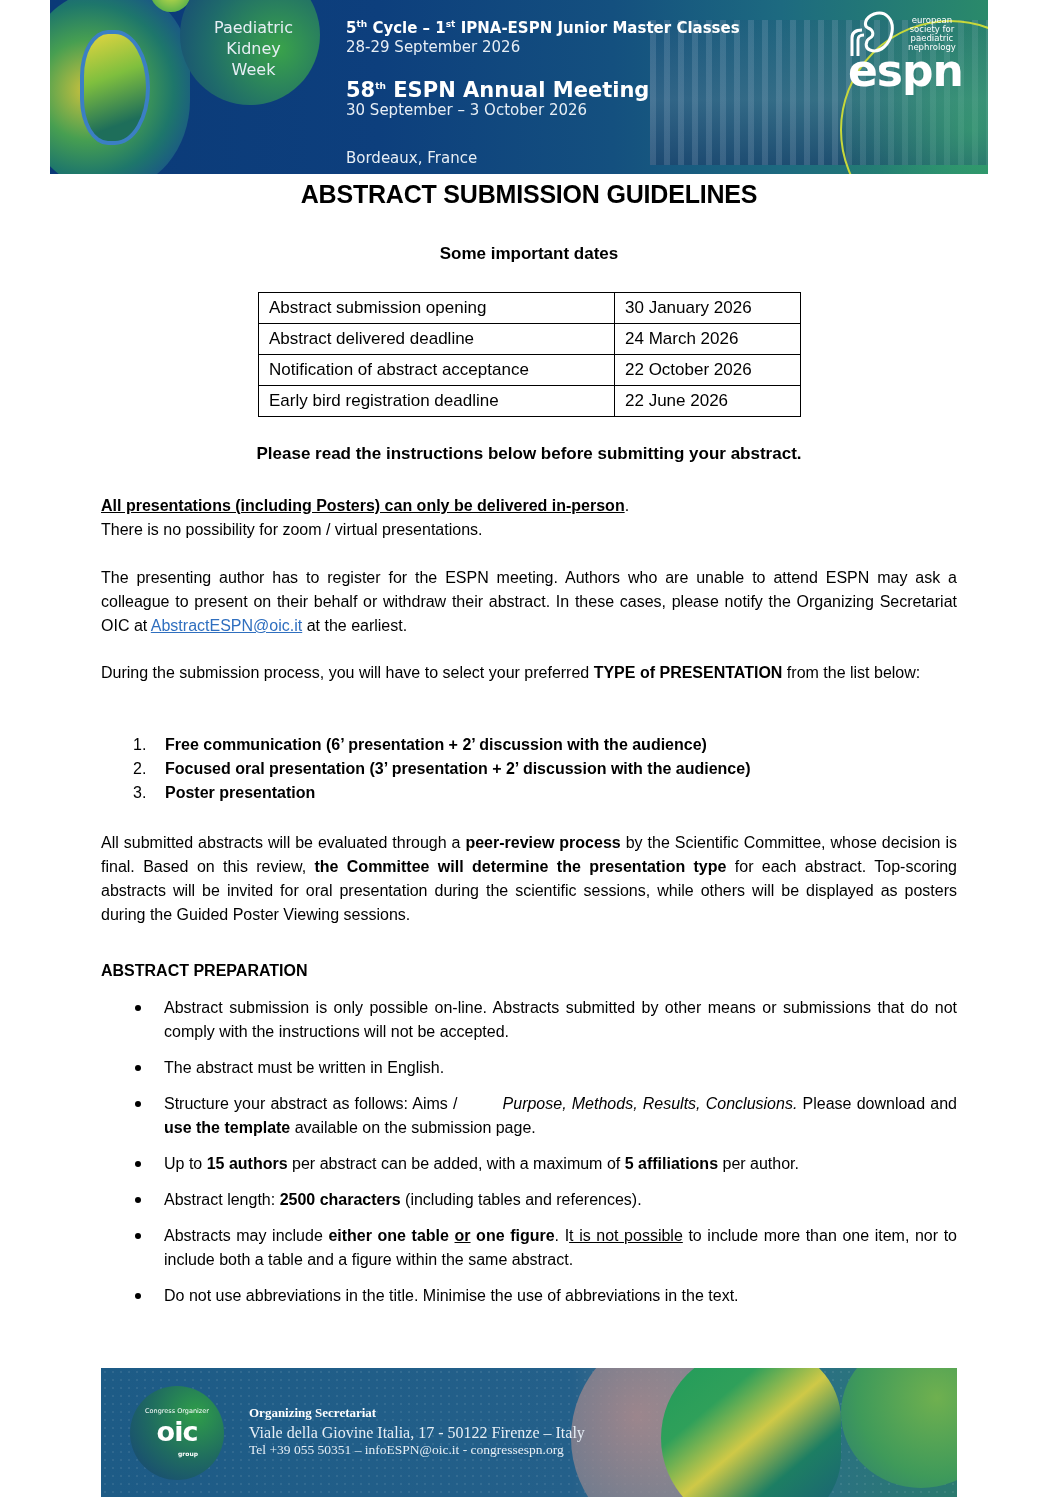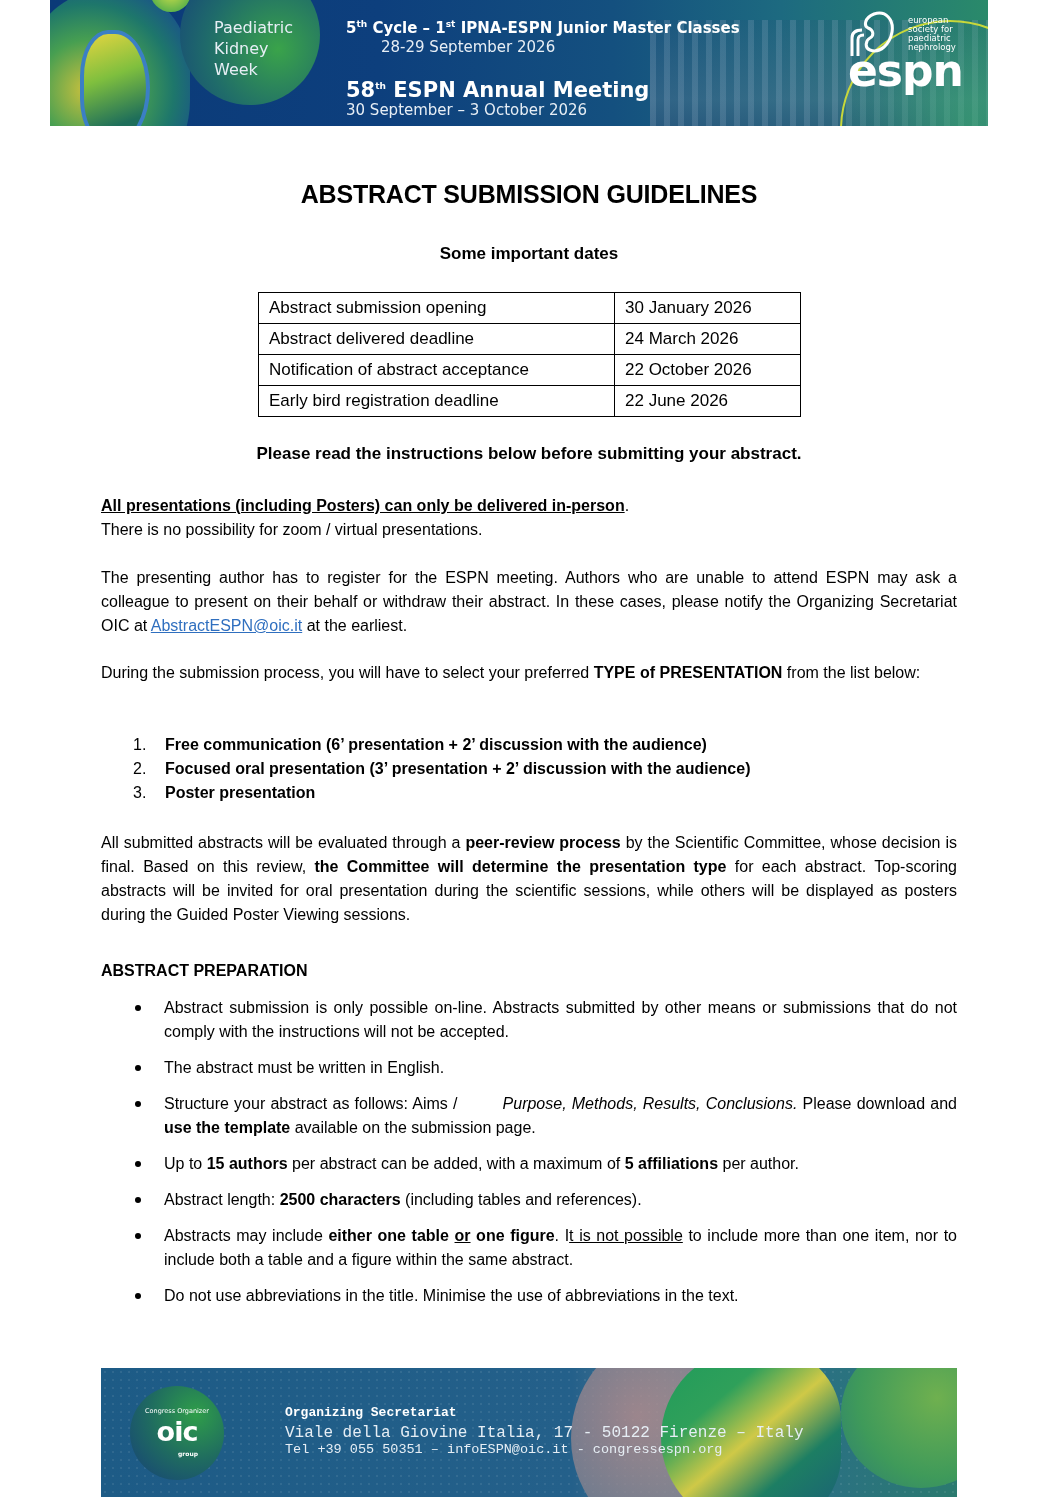--- a/index.html
+++ b/index.html
@@ -1,23 +1,24 @@
 <!DOCTYPE html>
 <html><head>
 <meta charset="utf-8">
 <style>
   * { box-sizing: border-box; margin: 0; padding: 0; }
   html, body { width: 1058px; height: 1497px; background: #ffffff; overflow: hidden; }
   body { position: relative; font-family: "Liberation Sans", sans-serif; color: #000; }
 
   
   .banner {
-    position: absolute; left: 50px; top: 0; width: 938px; height: 126px;
+    position: absolute; left: 50px; top: 0; width: 938px; height: 174px;
     background: linear-gradient(90deg, #0b3a78 0%, #0d3f7d 35%, #14507f 60%, #1d6a80 78%, #2a8a6a 100%);
     overflow: hidden;
+    text-align: center;
   }
   .banner .kidney-bg {
     position: absolute; left: -30px; top: -10px; width: 170px; height: 200px;
     border-radius: 50% 40% 45% 50%;
     background: radial-gradient(circle at 40% 50%, #d8c93a 0%, #4aa44f 35%, #1f7a6a 60%, #1a4f8f 85%);
     opacity: 0.95;
   }
   .banner .kidney-inner {
     position: absolute; left: 30px; top: 30px; width: 70px; height: 115px;
     border-radius: 40% 50% 50% 40%;
@@ -47,21 +48,21 @@
     position: absolute; left: 164px; top: 17px; color: #e7eef5;
     font-size: 16px; line-height: 21px; font-family: "DejaVu Sans", sans-serif;
   }
   .banner .cycle {
     position: absolute; left: 296px; top: 19px; color: #ffffff;
     font-size: 15px; font-weight: bold; font-family: "DejaVu Sans", sans-serif; white-space: nowrap;
   }
   .banner .cycle sup, .banner .meeting sup { font-size: 9px; }
   .banner .cycle-dates {
     position: absolute; left: 296px; top: 38px; color: #e7eef5;
-    font-size: 15px; font-family: "DejaVu Sans", sans-serif; white-space: nowrap; margin-left: 35px;
+    font-size: 15px; font-family: "DejaVu Sans", sans-serif; white-space: nowrap;
   }
   .banner .meeting {
     position: absolute; left: 296px; top: 78px; color: #ffffff;
     font-size: 21px; font-weight: bold; font-family: "DejaVu Sans", sans-serif; white-space: nowrap;
   }
   .banner .meeting-dates {
     position: absolute; left: 296px; top: 101px; color: #e7eef5;
     font-size: 15px; font-family: "DejaVu Sans", sans-serif; white-space: nowrap;
   }
   .banner .location {
@@ -144,21 +145,21 @@
     background: radial-gradient(circle at 60% 40%, #6fb04f 0%, #3f9a5a 60%, #2a7c74 100%);
   }
   .footer .oic-circle {
     position: absolute; left: 29px; top: 18px; width: 94px; height: 94px; border-radius: 50%;
     background: radial-gradient(circle at 70% 30%, #2f9e49 0%, #1f6b60 50%, #163f7a 100%);
     color: #fff; text-align: center; font-family: "DejaVu Sans", sans-serif;
   }
   .oic-circle .co { position: absolute; left: 0; top: 21px; width: 100%; font-size: 6.5px; }
   .oic-circle .oic { position: absolute; left: 0; top: 30px; width: 100%; font-size: 27px; font-weight: bold; letter-spacing: -1px; }
   .oic-circle .grp { position: absolute; left: 48px; top: 64px; font-size: 6px; font-weight: bold; }
-  .footer .sec { position: absolute; left: 148px; color: #ffffff; font-family: Liberation Mono, monospace; white-space: nowrap; margin-left: 36px; }
+  .footer .sec { position: absolute; left: 148px; color: #ffffff; font-family: Liberation Serif, serif; white-space: nowrap; }
   .footer .sec.t1 { top: 37px; font-size: 13px; font-weight: bold; }
   .footer .sec.t2 { top: 56px; font-size: 16px; color: #e6eef5; }
   .footer .sec.t3 { top: 74px; font-size: 13.5px; color: #e6eef5; }
 </style>
 </head>
 <body>
 
 <div class="banner">
   <div class="kidney-bg"></div>
   <div class="kidney-inner"></div>

